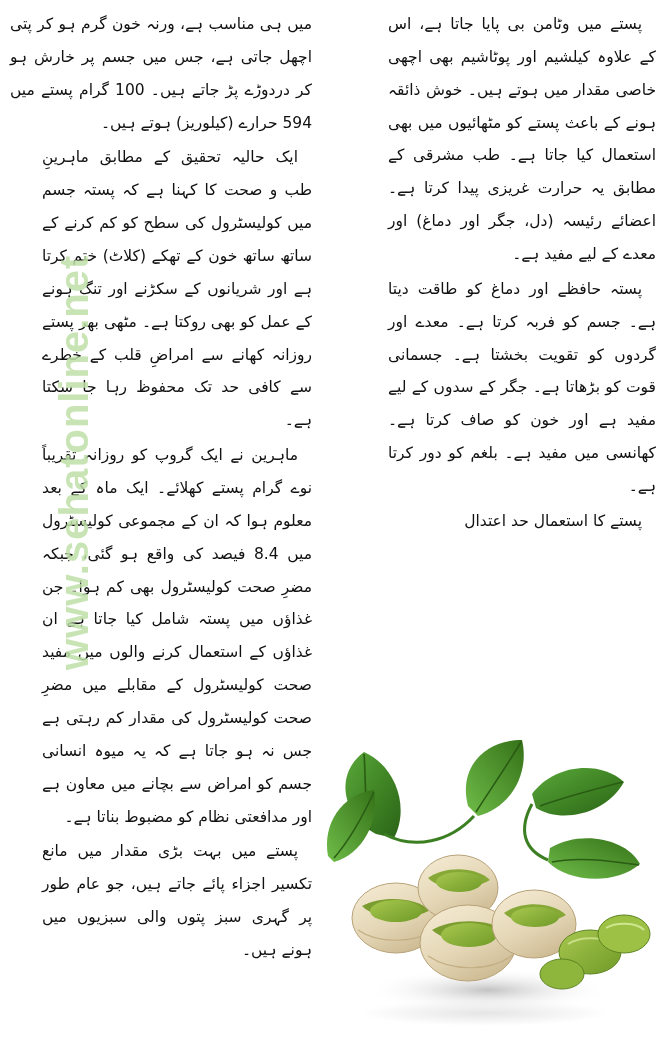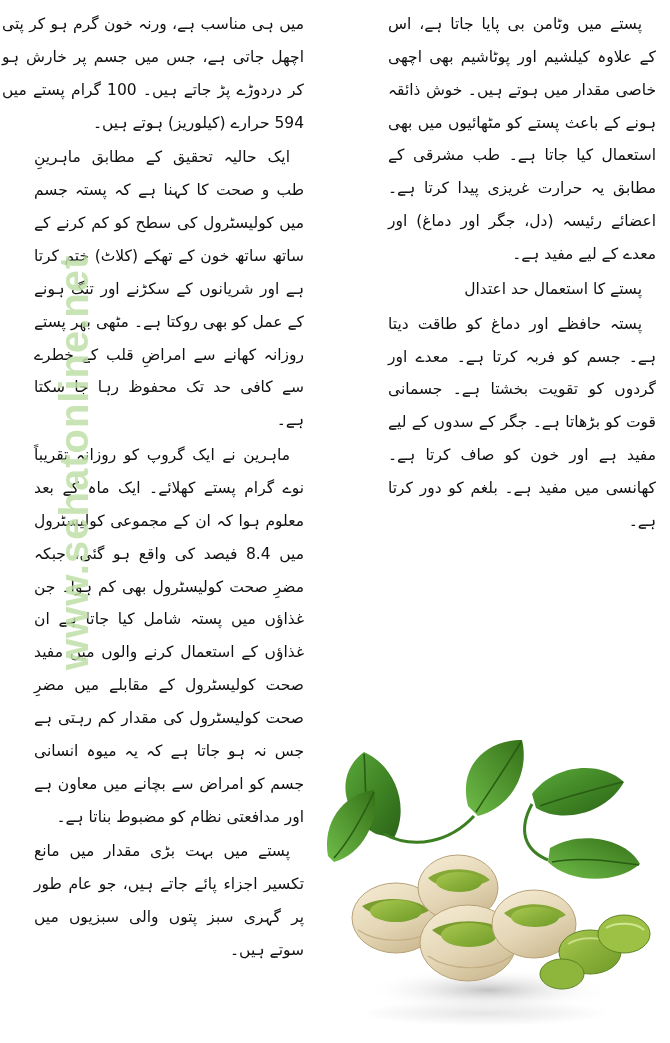--- a/index.html
+++ b/index.html
@@ -66,21 +66,21 @@
     font-size: 15.5px;
     line-height: 2.12;
     color: #111111;
     z-index: 2;
   }
   #col-right {
     right: 14px;
     width: 300px;
   }
   #col-left {
-    left: 2px;
+    left: 10px;
     width: 302px;
   }
   .para {
     margin: 0 0 2px 0;
     text-align: justify;
     text-align-last: right;
   }
   .para.indent { text-indent: 14px; margin-left: 32px; }
 
   
@@ -108,29 +108,29 @@
 </head>
 <body>
 
 <div id="page">
 
   <div id="watermark">www.sehatonline.net</div>
 
 
   <div class="col" id="col-right">
     <p class="para indent">پستے میں وٹامن بی پایا جاتا ہے، اس کے علاوہ کیلشیم اور پوٹاشیم بھی اچھی خاصی مقدار میں ہوتے ہیں۔ خوش ذائقہ ہونے کے باعث پستے کو مٹھائیوں میں بھی استعمال کیا جاتا ہے۔ طب مشرقی کے مطابق یہ حرارت غریزی پیدا کرتا ہے۔ اعضائے رئیسہ (دل، جگر اور دماغ) اور معدے کے لیے مفید ہے۔</p>
+    <p class="para indent">پستہ حافظے اور دماغ کو طاقت دیتا ہے۔ جسم کو فربہ کرتا ہے۔ معدے اور گردوں کو تقویت بخشتا ہے۔ جسمانی قوت کو بڑھاتا ہے۔ جگر کے سدوں کے لیے مفید ہے اور خون کو صاف کرتا ہے۔ کھانسی میں مفید ہے۔ بلغم کو دور کرتا ہے۔</p>
     <p class="para indent">پستے کا استعمال حد اعتدال</p>
-    <p class="para indent">پستہ حافظے اور دماغ کو طاقت دیتا ہے۔ جسم کو فربہ کرتا ہے۔ معدے اور گردوں کو تقویت بخشتا ہے۔ جسمانی قوت کو بڑھاتا ہے۔ جگر کے سدوں کے لیے مفید ہے اور خون کو صاف کرتا ہے۔ کھانسی میں مفید ہے۔ بلغم کو دور کرتا ہے۔</p>
   </div>
 
   <div class="col" id="col-left">
     <p class="para">میں ہی مناسب ہے، ورنہ خون گرم ہو کر پتی اچھل جاتی ہے، جس میں جسم پر خارش ہو کر دردوڑے پڑ جاتے ہیں۔ 100 گرام پستے میں 594 حرارے (کیلوریز) ہوتے ہیں۔</p>
     <p class="para indent">ایک حالیہ تحقیق کے مطابق ماہرینِ طب و صحت کا کہنا ہے کہ پستہ جسم میں کولیسٹرول کی سطح کو کم کرنے کے ساتھ ساتھ خون کے تھکے (کلاٹ) ختم کرتا ہے اور شریانوں کے سکڑنے اور تنگ ہونے کے عمل کو بھی روکتا ہے۔ مٹھی بھر پستے روزانہ کھانے سے امراضِ قلب کے خطرے سے کافی حد تک محفوظ رہا جا سکتا ہے۔</p>
     <p class="para indent">ماہرین نے ایک گروپ کو روزانہ تقریباً نوے گرام پستے کھلائے۔ ایک ماہ کے بعد معلوم ہوا کہ ان کے مجموعی کولیسٹرول میں 8.4 فیصد کی واقع ہو گئی، جبکہ مضرِ صحت کولیسٹرول بھی کم ہوا۔ جن غذاؤں میں پستہ شامل کیا جاتا ہے ان غذاؤں کے استعمال کرنے والوں میں مفید صحت کولیسٹرول کے مقابلے میں مضرِ صحت کولیسٹرول کی مقدار کم رہتی ہے جس نہ ہو جاتا ہے کہ یہ میوہ انسانی جسم کو امراض سے بچانے میں معاون ہے اور مدافعتی نظام کو مضبوط بناتا ہے۔</p>
-    <p class="para indent">پستے میں بہت بڑی مقدار میں مانع تکسیر اجزاء پائے جاتے ہیں، جو عام طور پر گہری سبز پتوں والی سبزیوں میں سوتے ہیں۔</p>
+    <p class="para indent">پستے میں بہت بڑی مقدار میں مانع تکسیر اجزاء پائے جاتے ہیں، جو عام طور پر گہری سبز پتوں والی سبزیوں میں ہونے ہیں۔</p>
   </div>
 
   <div class="reflection"></div>
 
   <div id="photo">
     <svg viewBox="0 0 342 295" xmlns="http://www.w3.org/2000/svg">
       <defs>
         <linearGradient id="leafG" x1="0" y1="0" x2="1" y2="1">
           <stop offset="0%" stop-color="#5aa83a"></stop>
           <stop offset="60%" stop-color="#3c7f22"></stop>

